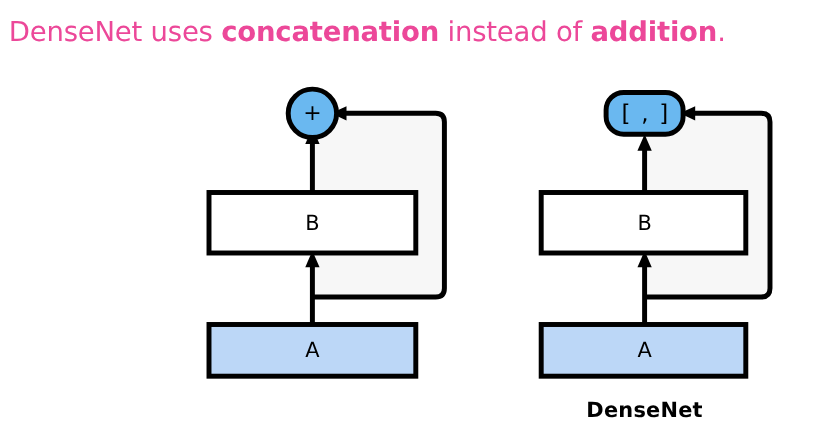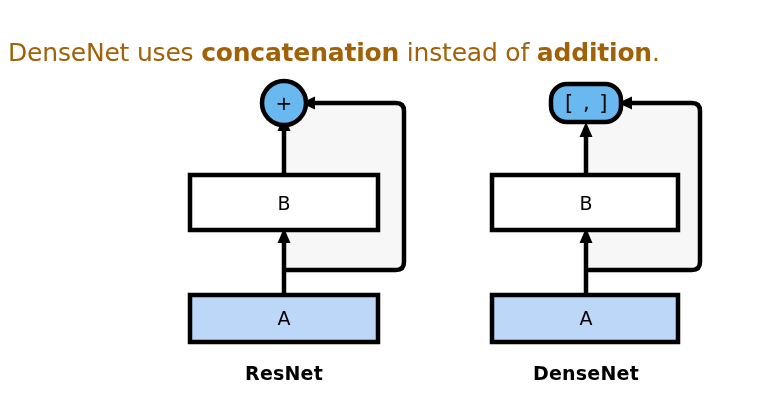--- a/index.html
+++ b/index.html
@@ -20,22 +20,21 @@
   #title {
     position: absolute;
     left: 8px;
     top: 9px;
     width: 741px;
     height: 40px;
     font-size: 25px;
     line-height: 40px;
     letter-spacing: -0.2px;
     white-space: nowrap;
-    color: #a16207;
-    margin-top: 24px;
+    color: #ec4899;
   }
   #title .strong { font-weight: bold; }
 
   
   #diagrams {
     position: absolute;
     left: 0;
     top: 52px;
     width: 757px;
     height: 354px;
@@ -119,21 +118,20 @@
       <rect x="86" y="123" width="188" height="55" fill="#ffffff" stroke="#000000" stroke-width="4.5"></rect>
       <text class="box-label" x="180" y="152">B</text>
 
       <rect x="86" y="243" width="188" height="47" fill="#bcd7f7" stroke="#000000" stroke-width="4.5"></rect>
       <text class="box-label" x="180" y="267">A</text>
 
       <circle cx="180" cy="51" r="22" fill="#6ab8f0" stroke="#000000" stroke-width="4.5"></circle>
       <text class="node-label" x="180" y="52">+</text>
     </svg>
 
-    <div class="caption">ResNet</div>
   </div>
 
   <div class="diagram" id="diagram-densenet">
     <svg viewBox="0 0 360 354" xmlns="http://www.w3.org/2000/svg">
 
       <path d="M 180 51 L 290 51 Q 294 51 294 55 L 294 214 Q 294 218 290 218 L 180 218 Z" fill="#f7f7f7" stroke="none"></path>
 
       <path d="M 180 218 L 286 218 Q 294 218 294 210 L 294 59 Q 294 51 286 51 L 218 51" fill="none" stroke="#000000" stroke-width="4.5" stroke-linecap="butt" stroke-linejoin="round"></path>
       <polygon points="212,51 226,44.5 226,57.5" fill="#000000"></polygon>
 

